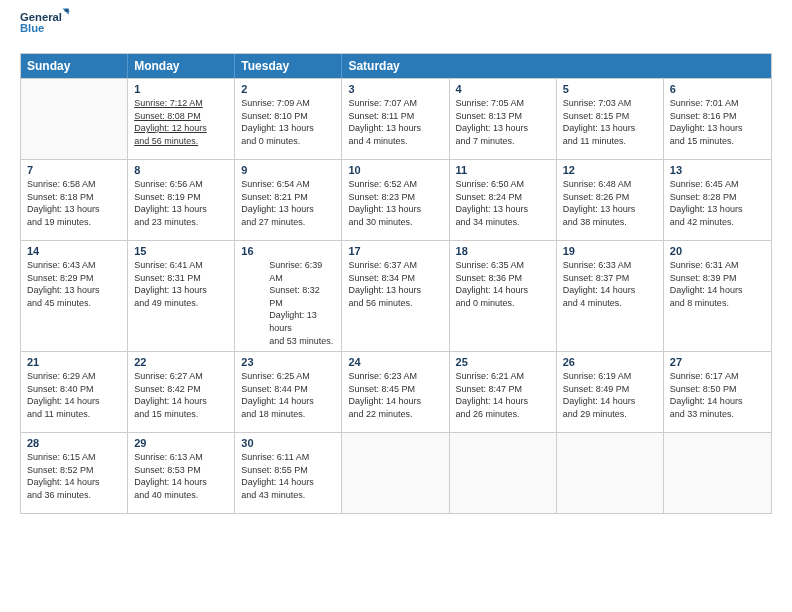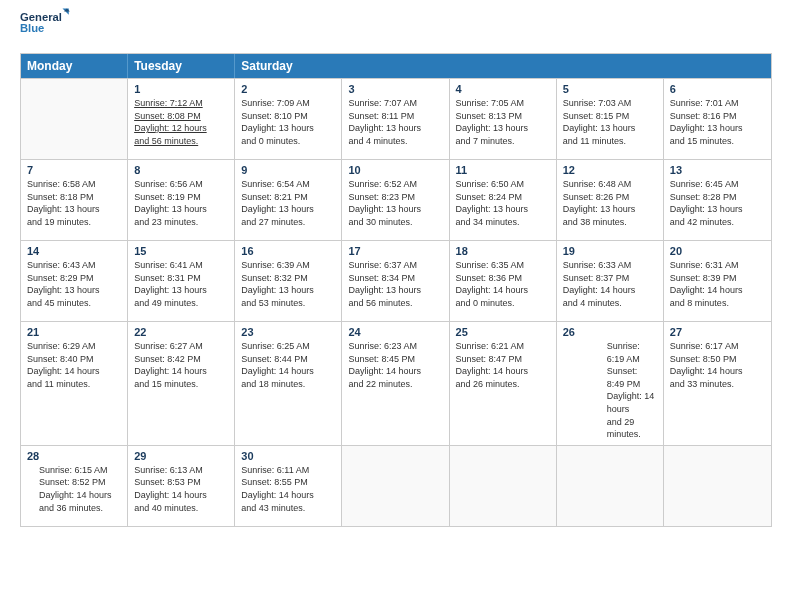--- a/index.html
+++ b/index.html
@@ -115,20 +115,21 @@
   </svg>
 </div>
     <div class="title-area">
       <div class="main-title"></div>
       <div class="subtitle"></div>
     </div>
   </div>
 
   <div class="calendar">
     <div class="cal-header-row">
+    <div class="cal-header-cell">Sunday</div>
         <div class="cal-header-cell">Monday</div>
         <div class="cal-header-cell">Tuesday</div>
         <div class="cal-header-cell">Saturday</div>
       </div>
     <div class="cal-body">
     <div class="cal-row">
           <div class="cal-cell empty"></div>
           <div class="cal-cell">
             <div class="day-num">1</div>
             <div class="day-info" style="white-space: pre-line; text-decoration: underline;">Sunrise: 7:12 AM
@@ -233,21 +234,21 @@
           </div>
           <div class="cal-cell">
             <div class="day-num">15</div>
             <div class="day-info" style="white-space: pre-line;">Sunrise: 6:41 AM
 Sunset: 8:31 PM
 Daylight: 13 hours
 and 49 minutes.</div>
           </div>
           <div class="cal-cell">
             <div class="day-num">16</div>
-            <div class="day-info" style="white-space: pre-line;">Sunrise: 6:39 AM
+            <div class="day-info" style="white-space: pre-line; margin-left: 28px;">Sunrise: 6:39 AM
 Sunset: 8:32 PM
 Daylight: 13 hours
 and 53 minutes.</div>
           </div>
           <div class="cal-cell">
             <div class="day-num">17</div>
             <div class="day-info" style="white-space: pre-line;">Sunrise: 6:37 AM
 Sunset: 8:34 PM
 Daylight: 13 hours
 and 56 minutes.</div>
@@ -305,37 +306,37 @@
           </div>
           <div class="cal-cell">
             <div class="day-num">25</div>
             <div class="day-info" style="white-space: pre-line;">Sunrise: 6:21 AM
 Sunset: 8:47 PM
 Daylight: 14 hours
 and 26 minutes.</div>
           </div>
           <div class="cal-cell">
             <div class="day-num">26</div>
-            <div class="day-info" style="white-space: pre-line; margin-left: 44px;">Sunrise: 6:19 AM
+            <div class="day-info" style="white-space: pre-line;">Sunrise: 6:19 AM
 Sunset: 8:49 PM
 Daylight: 14 hours
 and 29 minutes.</div>
           </div>
           <div class="cal-cell">
             <div class="day-num">27</div>
             <div class="day-info" style="white-space: pre-line;">Sunrise: 6:17 AM
 Sunset: 8:50 PM
 Daylight: 14 hours
 and 33 minutes.</div>
           </div>
         </div>
         <div class="cal-row">
           <div class="cal-cell">
             <div class="day-num">28</div>
-            <div class="day-info" style="white-space: pre-line; margin-left: 12px;">Sunrise: 6:15 AM
+            <div class="day-info" style="white-space: pre-line;">Sunrise: 6:15 AM
 Sunset: 8:52 PM
 Daylight: 14 hours
 and 36 minutes.</div>
           </div>
           <div class="cal-cell">
             <div class="day-num">29</div>
             <div class="day-info" style="white-space: pre-line;">Sunrise: 6:13 AM
 Sunset: 8:53 PM
 Daylight: 14 hours
 and 40 minutes.</div>

